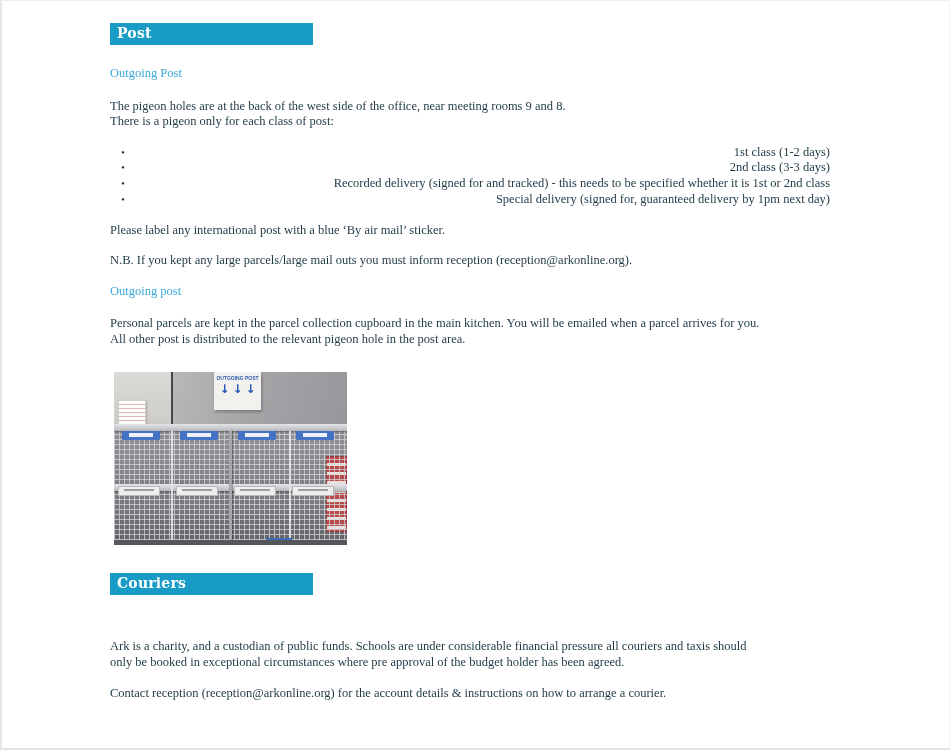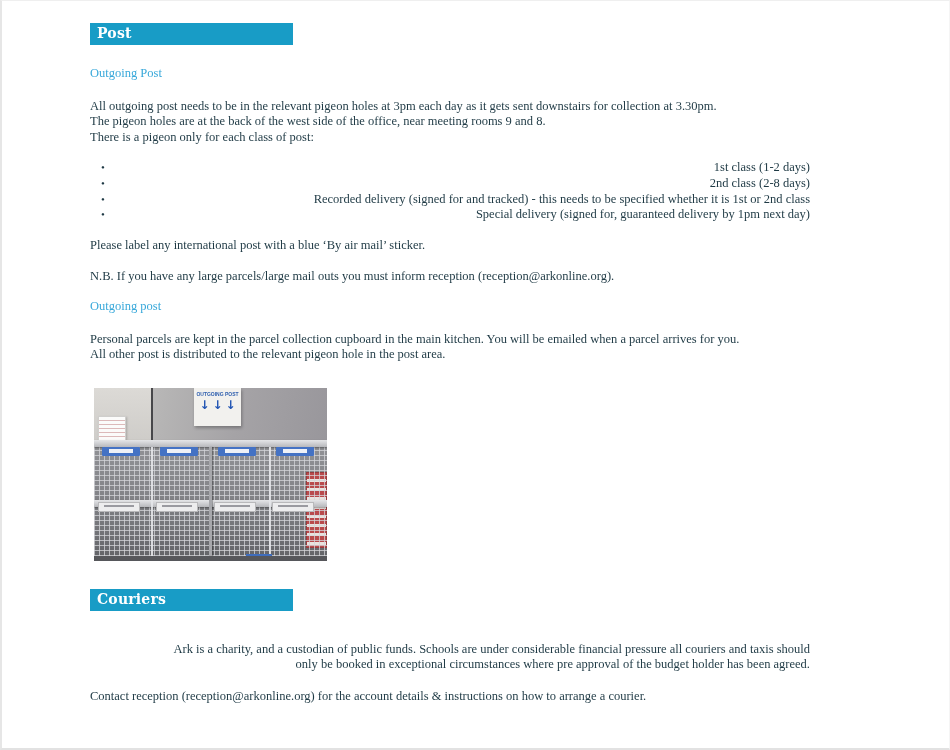--- a/index.html
+++ b/index.html
@@ -5,39 +5,39 @@
   html,body { margin:0; padding:0; background:#f4f4f4; }
   .page {
     width:950px; height:750px; box-sizing:border-box;
     background:#ffffff;
     border-left:2px solid #e6e6e6; border-bottom:2px solid #e2e2e2;
     border-top:1px solid #efefef; border-right:1px solid #f5f5f5;
     position:relative; overflow:hidden;
     font-family:"Liberation Serif", serif;
     color:#1e3944;
   }
-  .content { position:absolute; left:88px; top:22px; width:720px; }
+  .content { position:absolute; left:108px; top:22px; width:720px; }
 
   .section-bar {
     width:203px; height:22px; box-sizing:border-box;
     background:#189cc6; color:#ffffff;
     font-family:"DejaVu Serif", serif;
     font-size:14px; font-weight:bold; line-height:21px;
     padding-left:7px; letter-spacing:0.2px;
   }
   .subhead {
     color:#38a8da; font-size:12.5px; line-height:15.5px;
     margin-top:21px; cursor:pointer;
   }
   .para { font-size:12.5px; line-height:15.5px; }
   .para div { white-space:nowrap; }
   .mt15 { margin-top:15px; }
   .mt16 { margin-top:16px; }
   .mt17 { margin-top:17px; }
-  .mt29 { margin-top:31px;text-align:right; }
+  .mt29 { margin-top:44px; }
   .mt35 { margin-top:28px; }
 
   ul.post-classes {
     list-style:none; margin:15px 0 0 0; padding:0 0 0 11px;
     font-size:12.5px; line-height:15.8px;text-align:right;
   }
   ul.post-classes li { position:relative; padding-left:10px; white-space:nowrap; }
   ul.post-classes li::before {
     content:"\2022"; position:absolute; left:0; top:0;
     font-size:11px; color:#1e3944;
@@ -102,35 +102,34 @@
 <div class="page">
   <div class="content">
 
     <div class="section-bar">
       <span>Post</span>
     </div>
 
     <div class="subhead">Outgoing Post</div>
 
     <div class="para mt17">
-      <div>All outgoing post needs to be in the relevant pigeon holes at 3pm each day as it gets sent downstairs for collection at 3.30pm.</div>
       <div>The pigeon holes are at the back of the west side of the office, near meeting rooms 9 and 8.</div>
       <div>There is a pigeon only for each class of post:</div>
     </div>
 
     <ul class="post-classes">
       <li>1st class (1-2 days)</li>
-      <li>2nd class (2-8 days)</li>
+      <li>2nd class (3-3 days)</li>
       <li>Recorded delivery (signed for and tracked) - this needs to be specified whether it is 1st or 2nd class</li>
       <li>Special delivery (signed for, guaranteed delivery by 1pm next day)</li>
     </ul>
 
     <div class="para mt15">Please label any international post with a blue ‘By air mail’ sticker.</div>
 
-    <div class="para mt15">N.B. If you have any large parcels/large mail outs you must inform reception (reception@arkonline.org).</div>
+    <div class="para mt15">N.B. If you kept any large parcels/large mail outs you must inform reception (reception@arkonline.org).</div>
 
     <div class="subhead mt15">Outgoing post</div>
 
     <div class="para mt17">
       <div>Personal parcels are kept in the parcel collection cupboard in the main kitchen. You will be emailed when a parcel arrives for you.</div>
       <div>All other post is distributed to the relevant pigeon hole in the post area.</div>
     </div>
 
     <div class="photo">
       <div class="ph-wall"></div>

